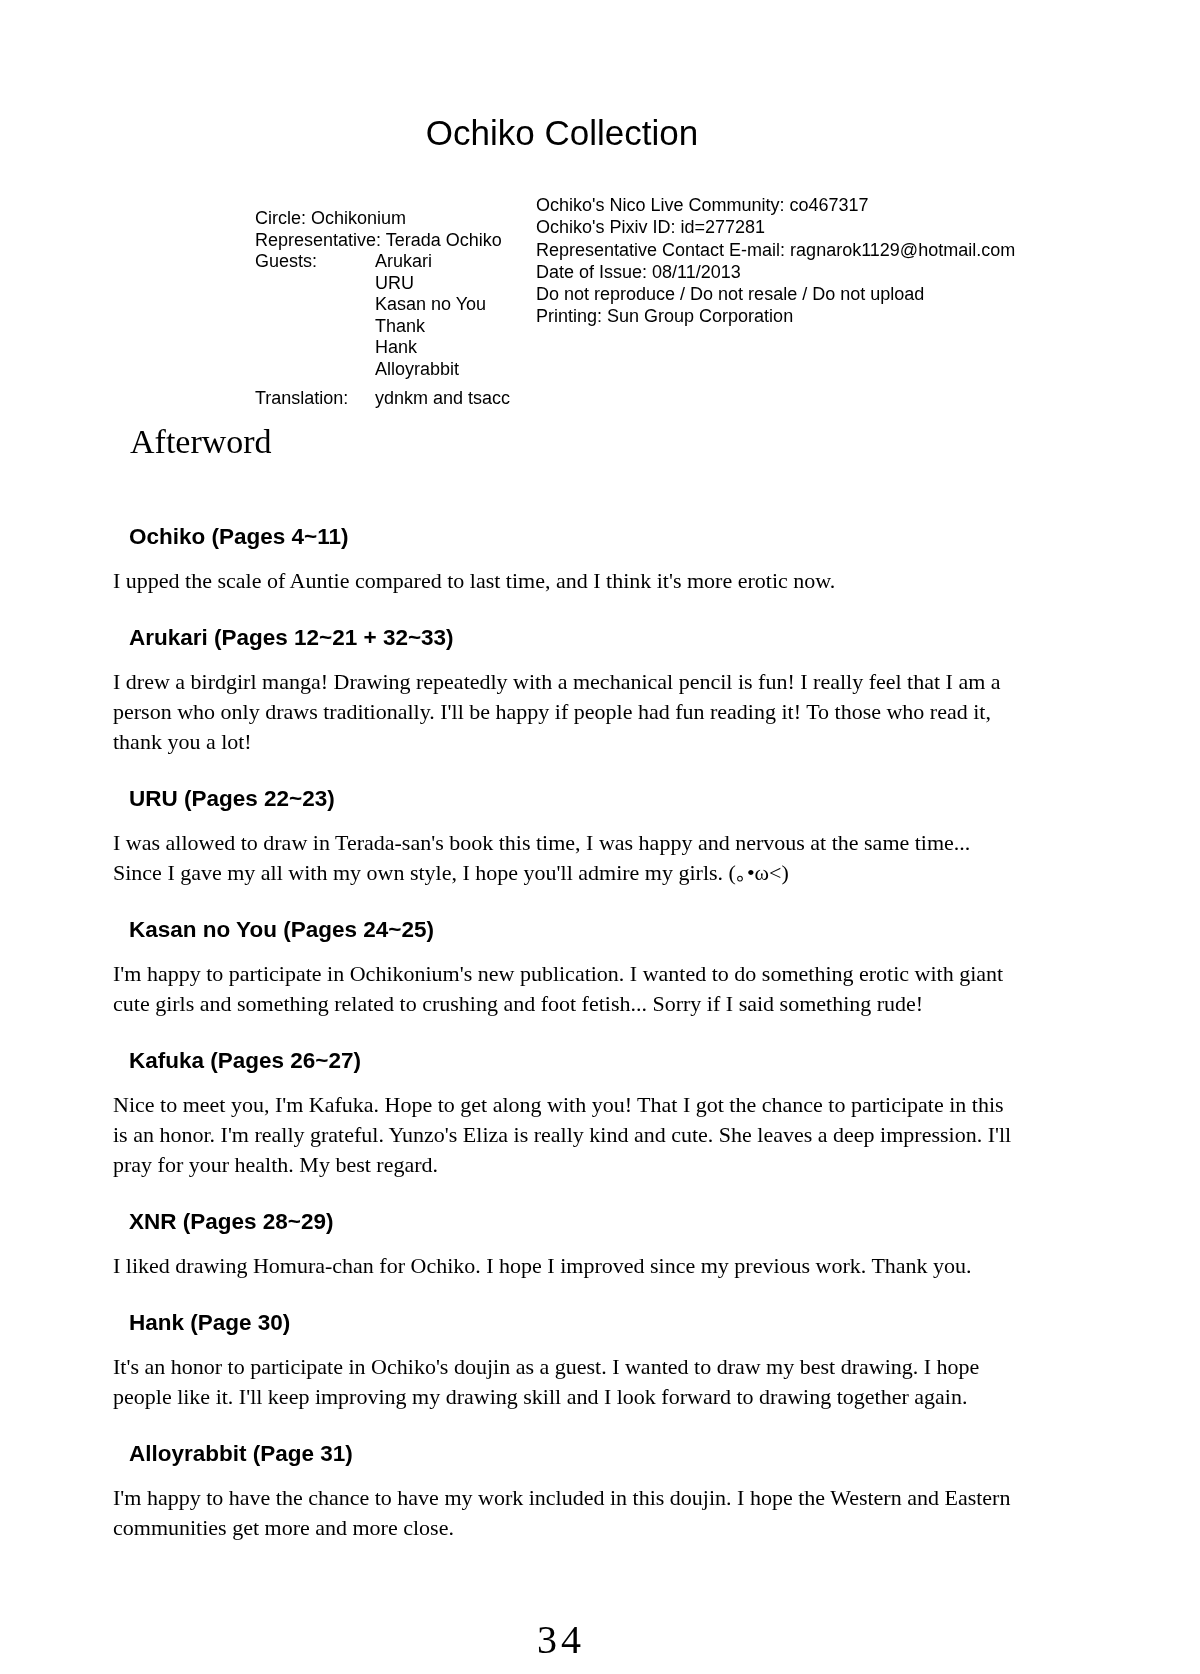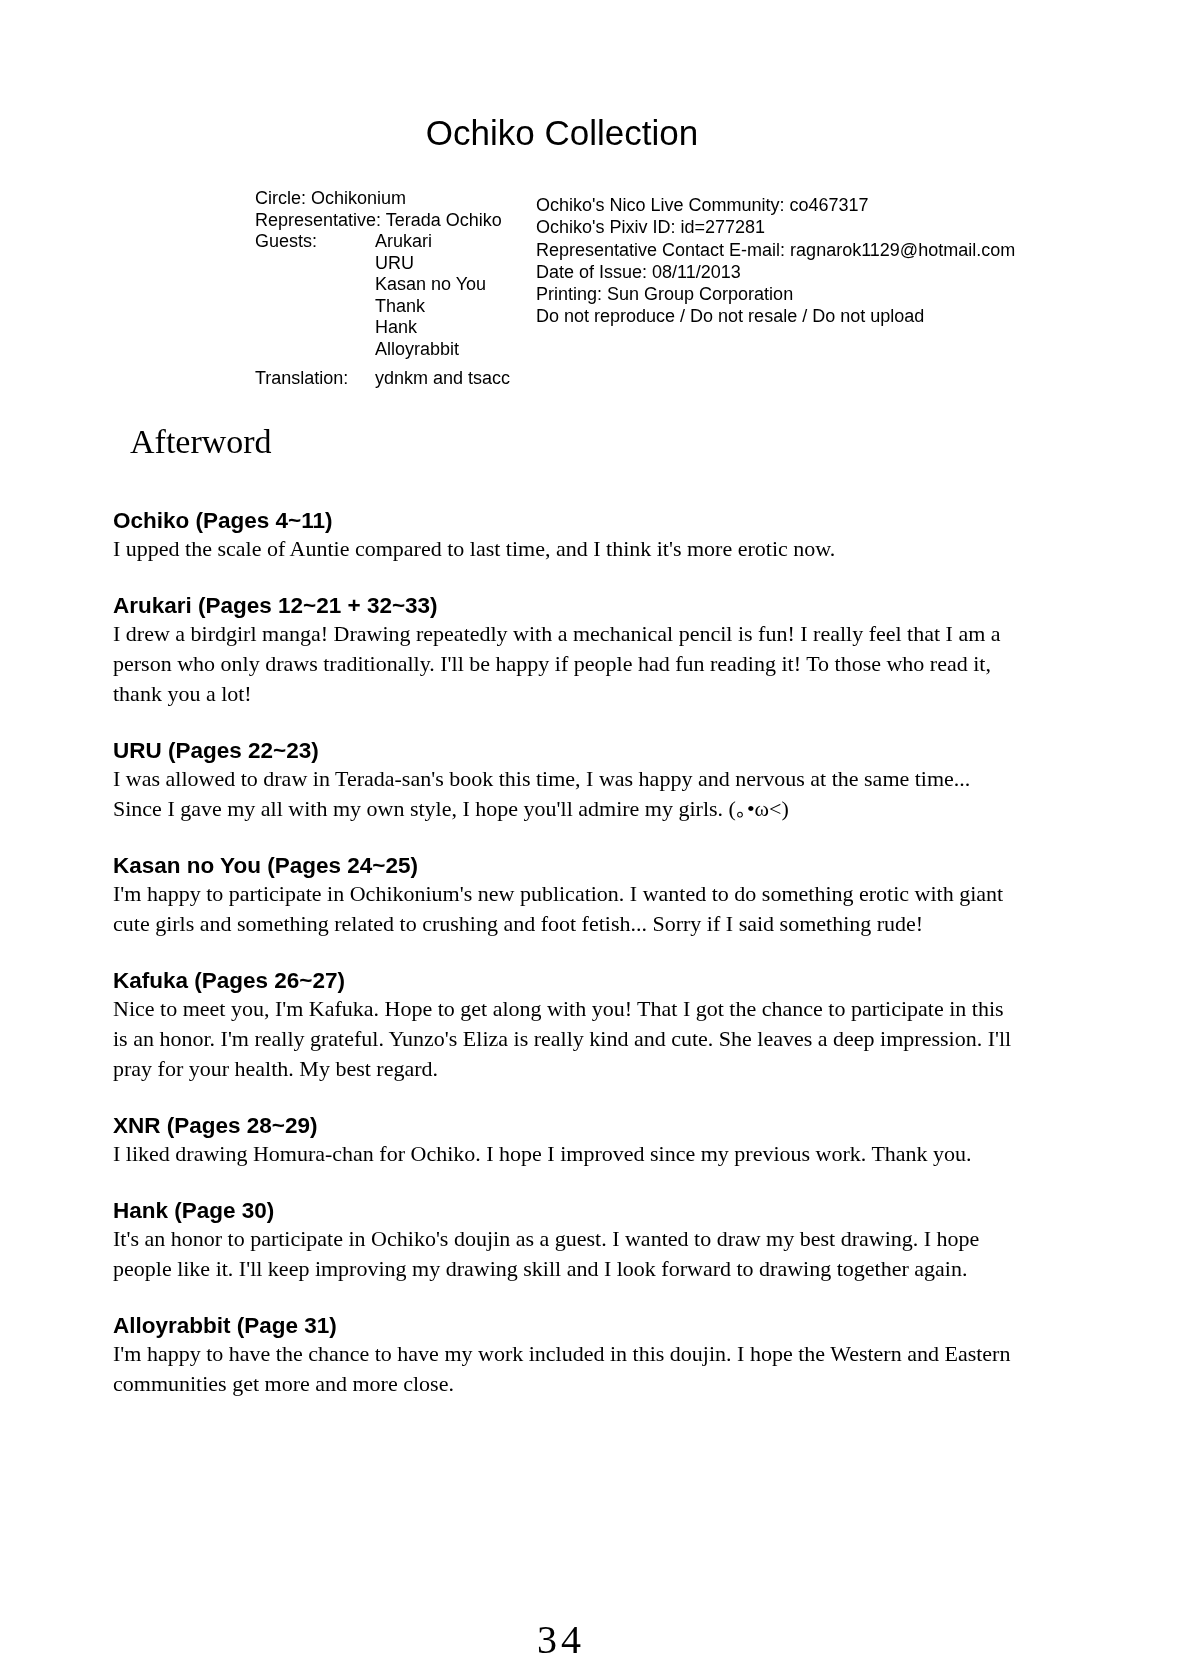--- a/index.html
+++ b/index.html
@@ -22,21 +22,21 @@
     transform: translateX(-50%);
     margin: 0;
     font-family: "Liberation Sans", sans-serif;
     font-weight: 400;
     font-size: 35px;
     line-height: 42px;
     white-space: nowrap;
   }
   .credits-left {
     position: absolute;
-    top: 188px;
+    top: 208px;
     left: 255px;
     font-family: "Liberation Sans", sans-serif;
     font-size: 18px;
     line-height: 21.5px;
     white-space: nowrap;
   }
   .credits-right {
     position: absolute;
     top: 194px;
     left: 536px;
@@ -69,21 +69,21 @@
   .sections {
     position: absolute;
     top: 508px;
     left: 113px;
     width: 900px;
   }
   .sections section {
     margin: 0 0 29px 0;
   }
   .sections h3 {
-    margin: 0;
+    margin: 16px;
     font-family: "Liberation Sans", sans-serif;
     font-weight: 700;
     font-size: 22.5px;
     line-height: 26px;
   }
   .sections p {
     margin: 0;
     font-family: "Liberation Serif", serif;
     font-size: 22px;
     line-height: 30px;
@@ -124,22 +124,22 @@
       <span class="label">Translation:</span>
       <span>ydnkm and tsacc</span>
     </div>
   </div>
 
   <div class="credits-right">
       <div>Ochiko's Nico Live Community: co467317</div>
       <div>Ochiko's Pixiv ID: id=277281</div>
       <div>Representative Contact E-mail: ragnarok1129@hotmail.com</div>
       <div>Date of Issue: 08/11/2013</div>
+      <div>Do not reproduce / Do not resale / Do not upload</div>
       <div>Printing: Sun Group Corporation</div>
-      <div>Do not reproduce / Do not resale / Do not upload</div>
     </div>
 
   <h2 class="afterword">Afterword</h2>
 
   <main class="sections">
       <section>
         <h3>Ochiko (Pages 4~11)</h3>
         <p>I upped the scale of Auntie compared to last time, and I think it's more erotic now.</p>
       </section>
       <section>

